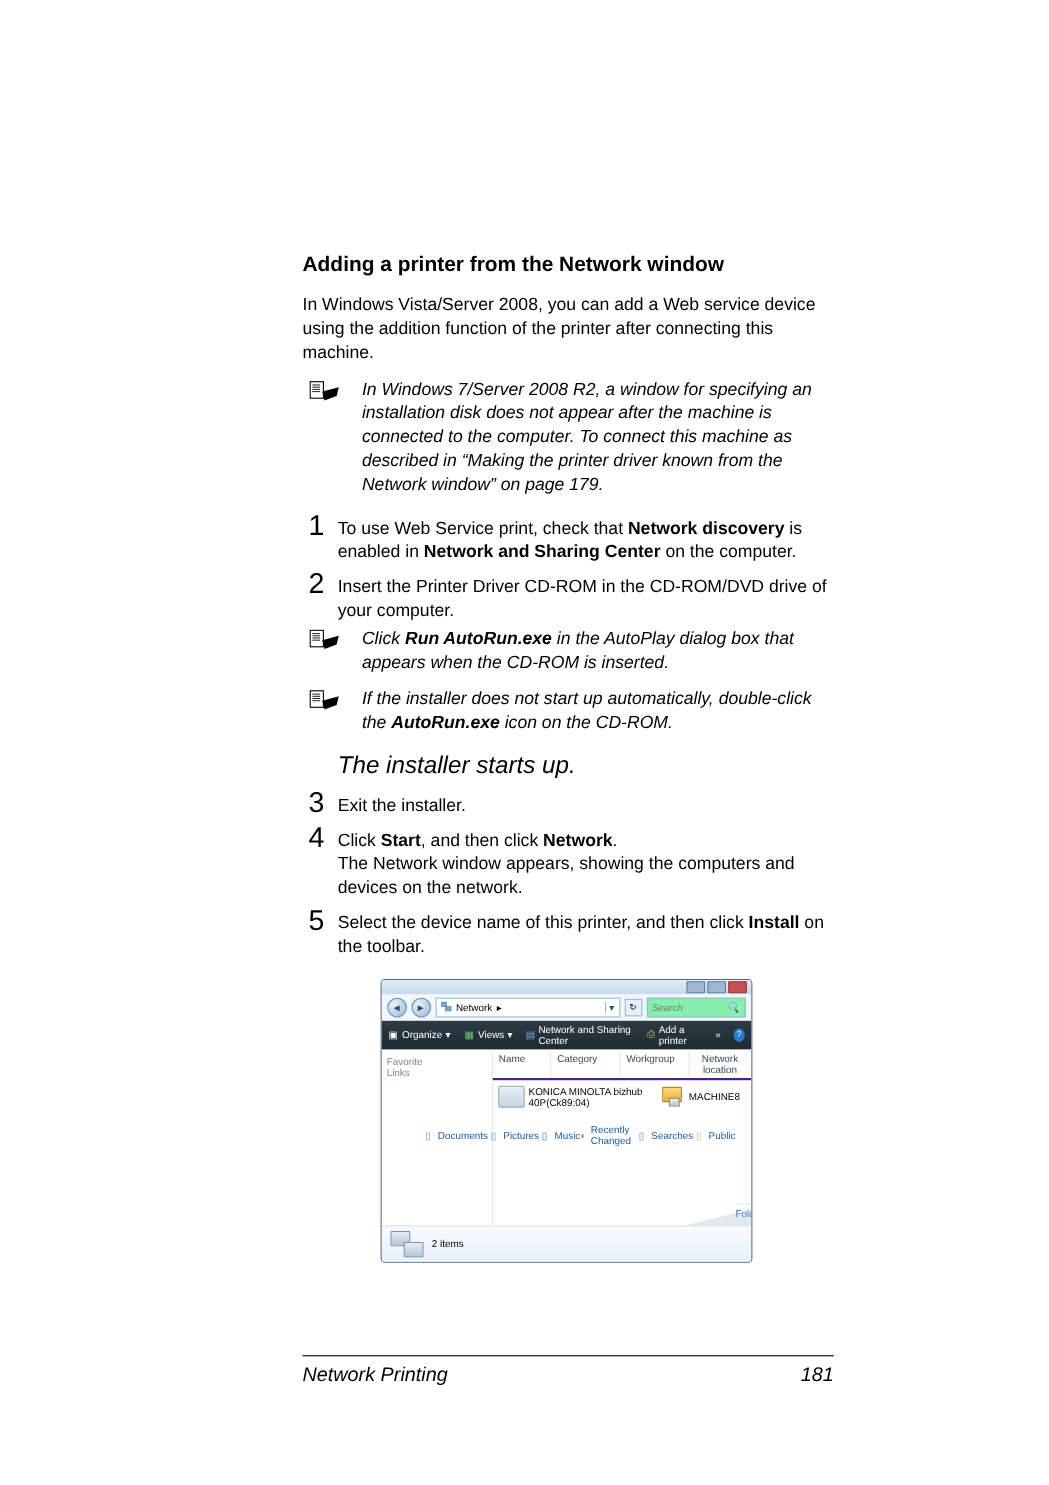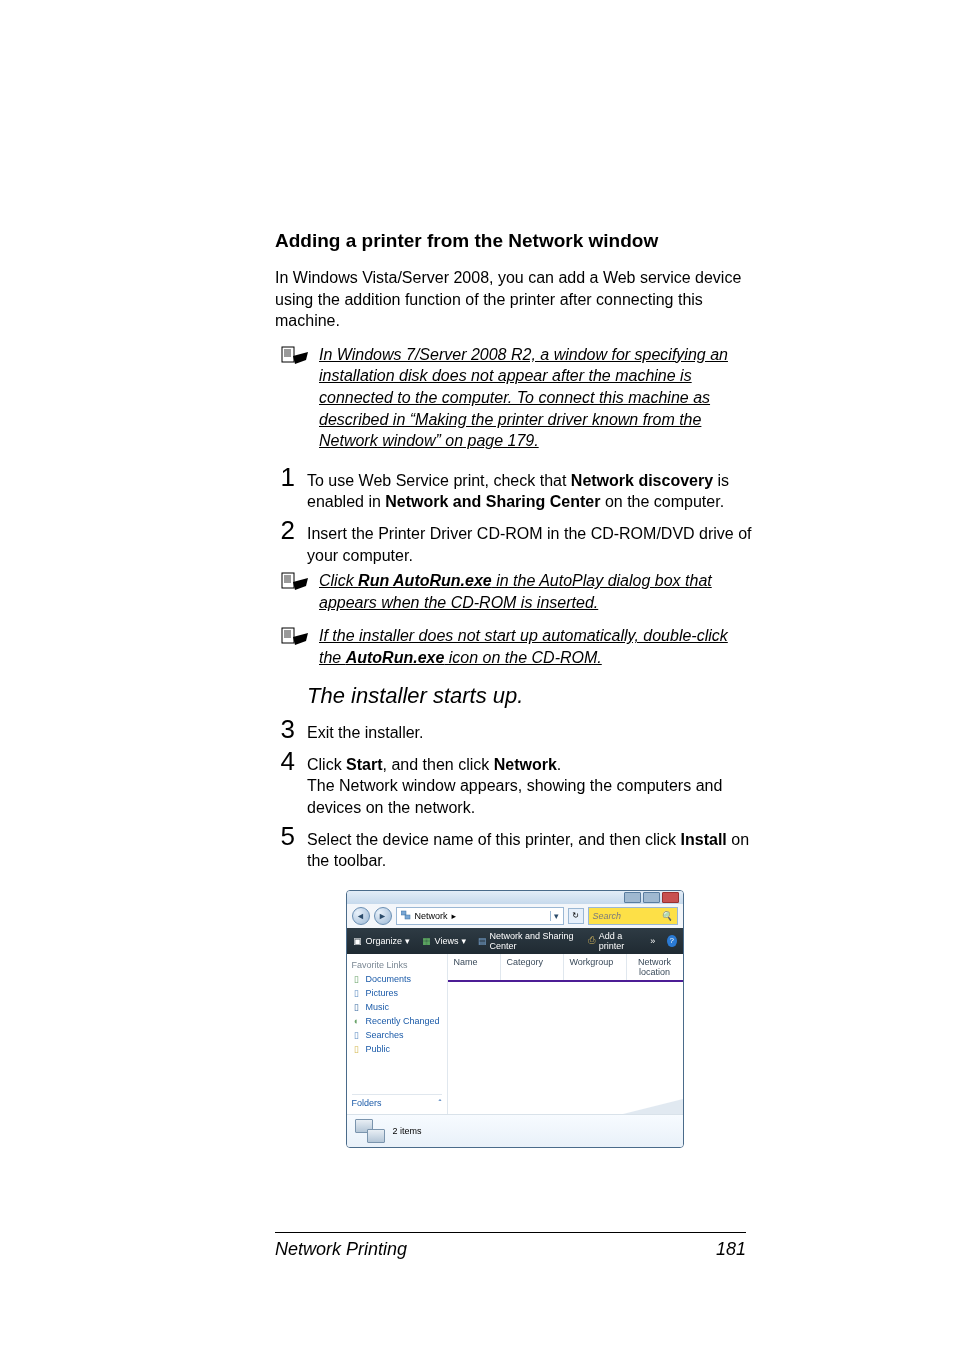--- a/index.html
+++ b/index.html
@@ -23,23 +23,22 @@
     font-weight: bold;
     margin: 0 0 15px 0;
   }
   .para {
     font-size: 16px;
     line-height: 1.35;
     margin: 0 0 12px 0;
   }
   .note-block {
     display: flex;
-    gap: 10px;
+    gap: 20px;
     margin: 4px 0 12px 0;
-    text-decoration: underline;
   }
   .note-icon {
     flex: 0 0 34px;
     display: flex;
     justify-content: flex-end;
     align-items: flex-start;
     padding-top: 2px;
   }
   .note-text {
     flex: 1;
@@ -120,21 +119,21 @@
     height: 16px;
     font-size: 9px;
     padding: 0 4px;
     gap: 4px;
   }
   .ss-path .dd { border-left: 1px solid #9ab7d4; padding-left: 3px; color:#2b4b6a; }
   .ss-refresh { width: 14px; height:14px; border:1px solid #9ab7d4; background:#e6effa; font-size:8px; display:flex;align-items:center;justify-content:center;}
   .ss-search {
     width: 80px;
     border: 1px solid #9ab7d4;
-    background: #fde047;
+    background: #86efac;
     height: 16px;
     font-size: 9px;
     padding: 0 4px;
     color: #7a7a7a;
     font-style: italic;
     display:flex;align-items:center;justify-content:space-between;
   }
   .ss-toolbar {
     background: linear-gradient(#2e3b44, #1f2a32);
     color: #fff;
@@ -151,21 +150,21 @@
     display: flex;
     height: 160px;
     background: #fff;
   }
   .ss-left {
     width: 90px;
     border-right: 1px solid #e0e7ee;
     padding: 6px 5px;
     font-size: 9px;
     display: flex;
-    flex-direction: column;
+    flex-direction: row;
   }
   .ss-fav-hdr { color:#7a8793; margin-bottom:4px;}
   .ss-link { color:#1a5aa8; display:flex; align-items:center; gap:4px; margin-bottom:4px; }
   .ss-folders {
     margin-top:auto;
     color:#1a5aa8;
     display:flex;
     justify-content:space-between;
     align-items:center;
     border-top:1px solid #e0e7ee;
@@ -221,21 +220,21 @@
     background:linear-gradient(#e8eef4,#b4c6d7);border:1px solid #7a94ad;border-radius:1px;
   }
   .ss-corner {
     position:absolute; right:0; bottom:0; width:0;height:0;
     border-left:60px solid transparent;
     border-bottom:15px solid rgba(180,200,220,.4);
   }
   .footer {
     position: absolute;
     left: 275px;
-    right: 208px;
+    right: 196px;
     bottom: 90px;
   }
   .footer-rule {
     border: none;
     border-top: 1px solid #000;
     margin: 0 0 6px 0;
   }
   .footer-row {
     display: flex;
     justify-content: space-between;
@@ -409,20 +408,33 @@
             <span>ˆ</span>
           </div>
         </div>
         <div class="ss-main">
           <div class="ss-cols">
             <div style="width:40px">Name</div>
             <div style="width:50px">Category</div>
             <div style="width:50px">Workgroup</div>
             <div style="flex:1">Network location</div>
           </div>
+          <div class="ss-items">
+            <div class="ss-item">
+              <div class="ss-devicon"></div>
+              <div class="lbl">
+                <span>KONICA MINOLTA bizhub</span><br>
+                <span>40P(Ck89:04)</span>
+              </div>
+            </div>
+            <div class="ss-item">
+              <div class="ss-pcicon"></div>
+              <div class="lbl">MACHINE8</div>
+            </div>
+          </div>
           <div class="ss-corner"></div>
         </div>
       </div>
       <div class="ss-status">
         <div class="neticon"></div>
         <span>2 items</span>
       </div>
     </div>
   </div>
 

